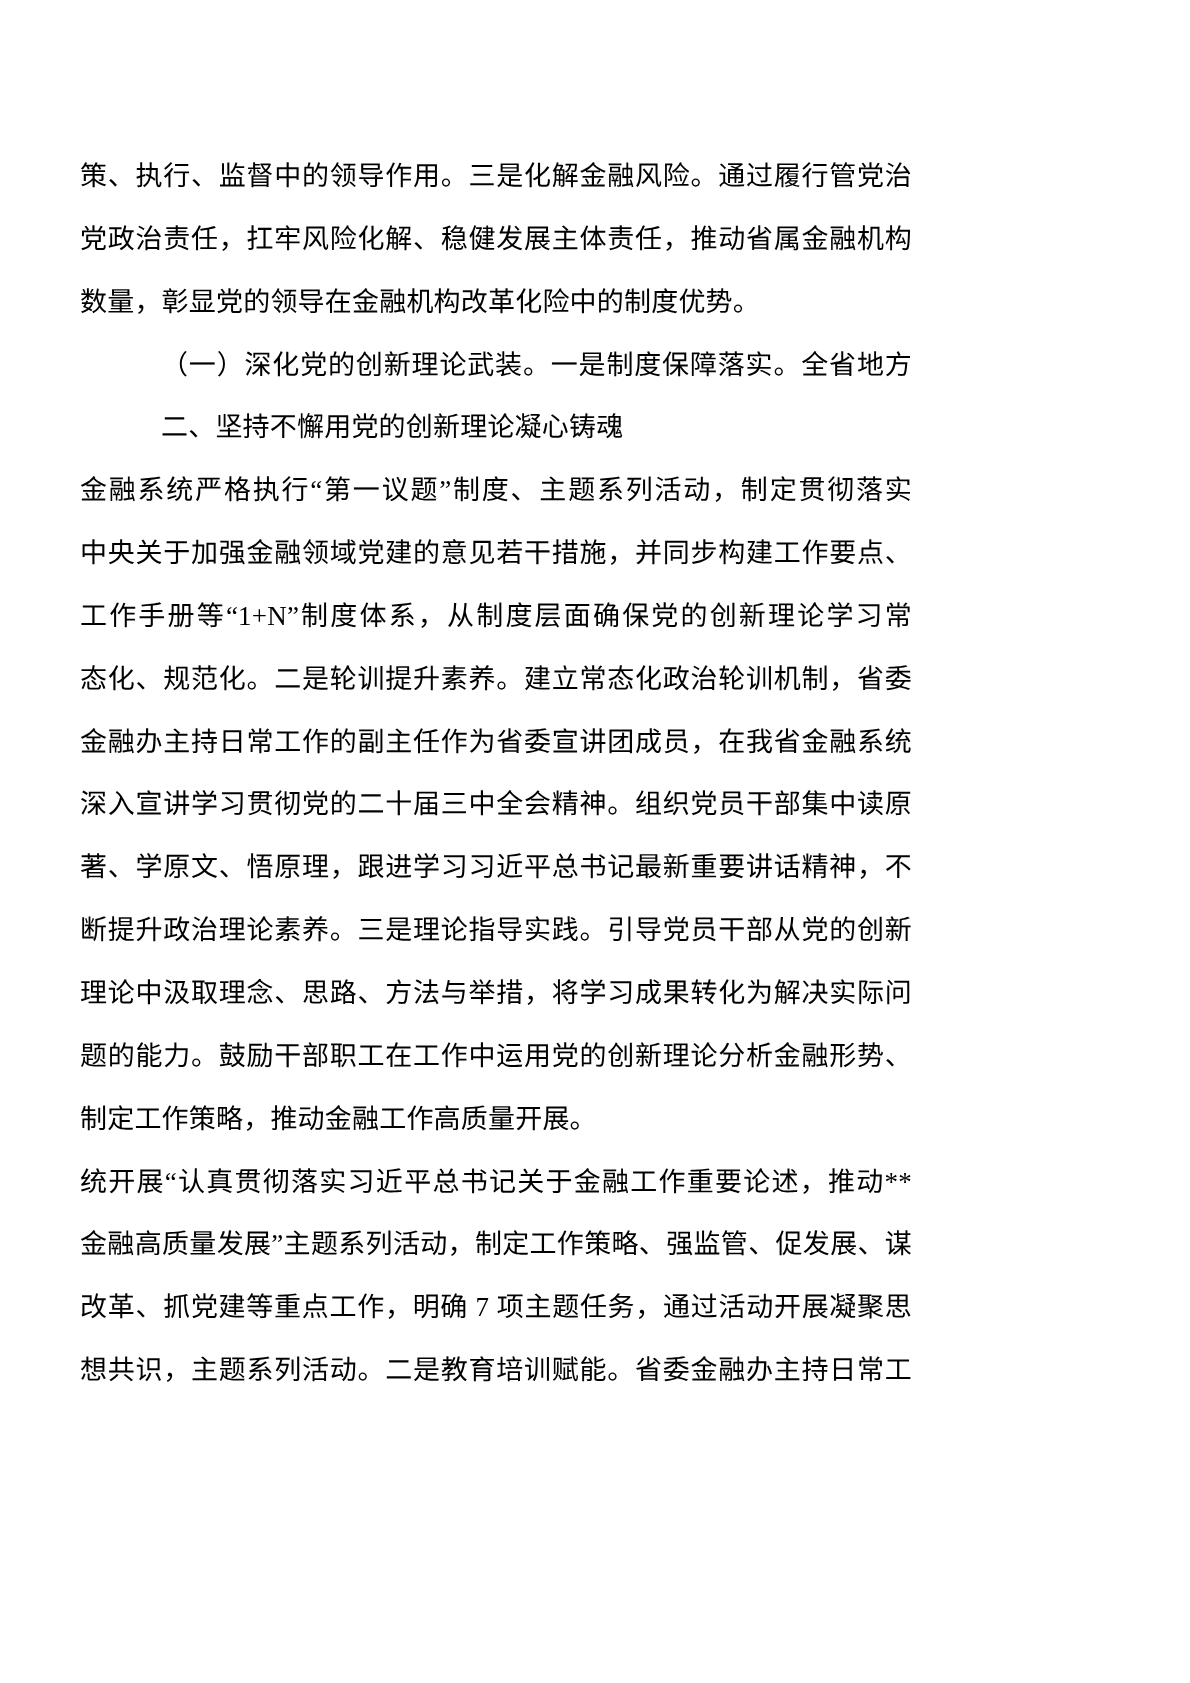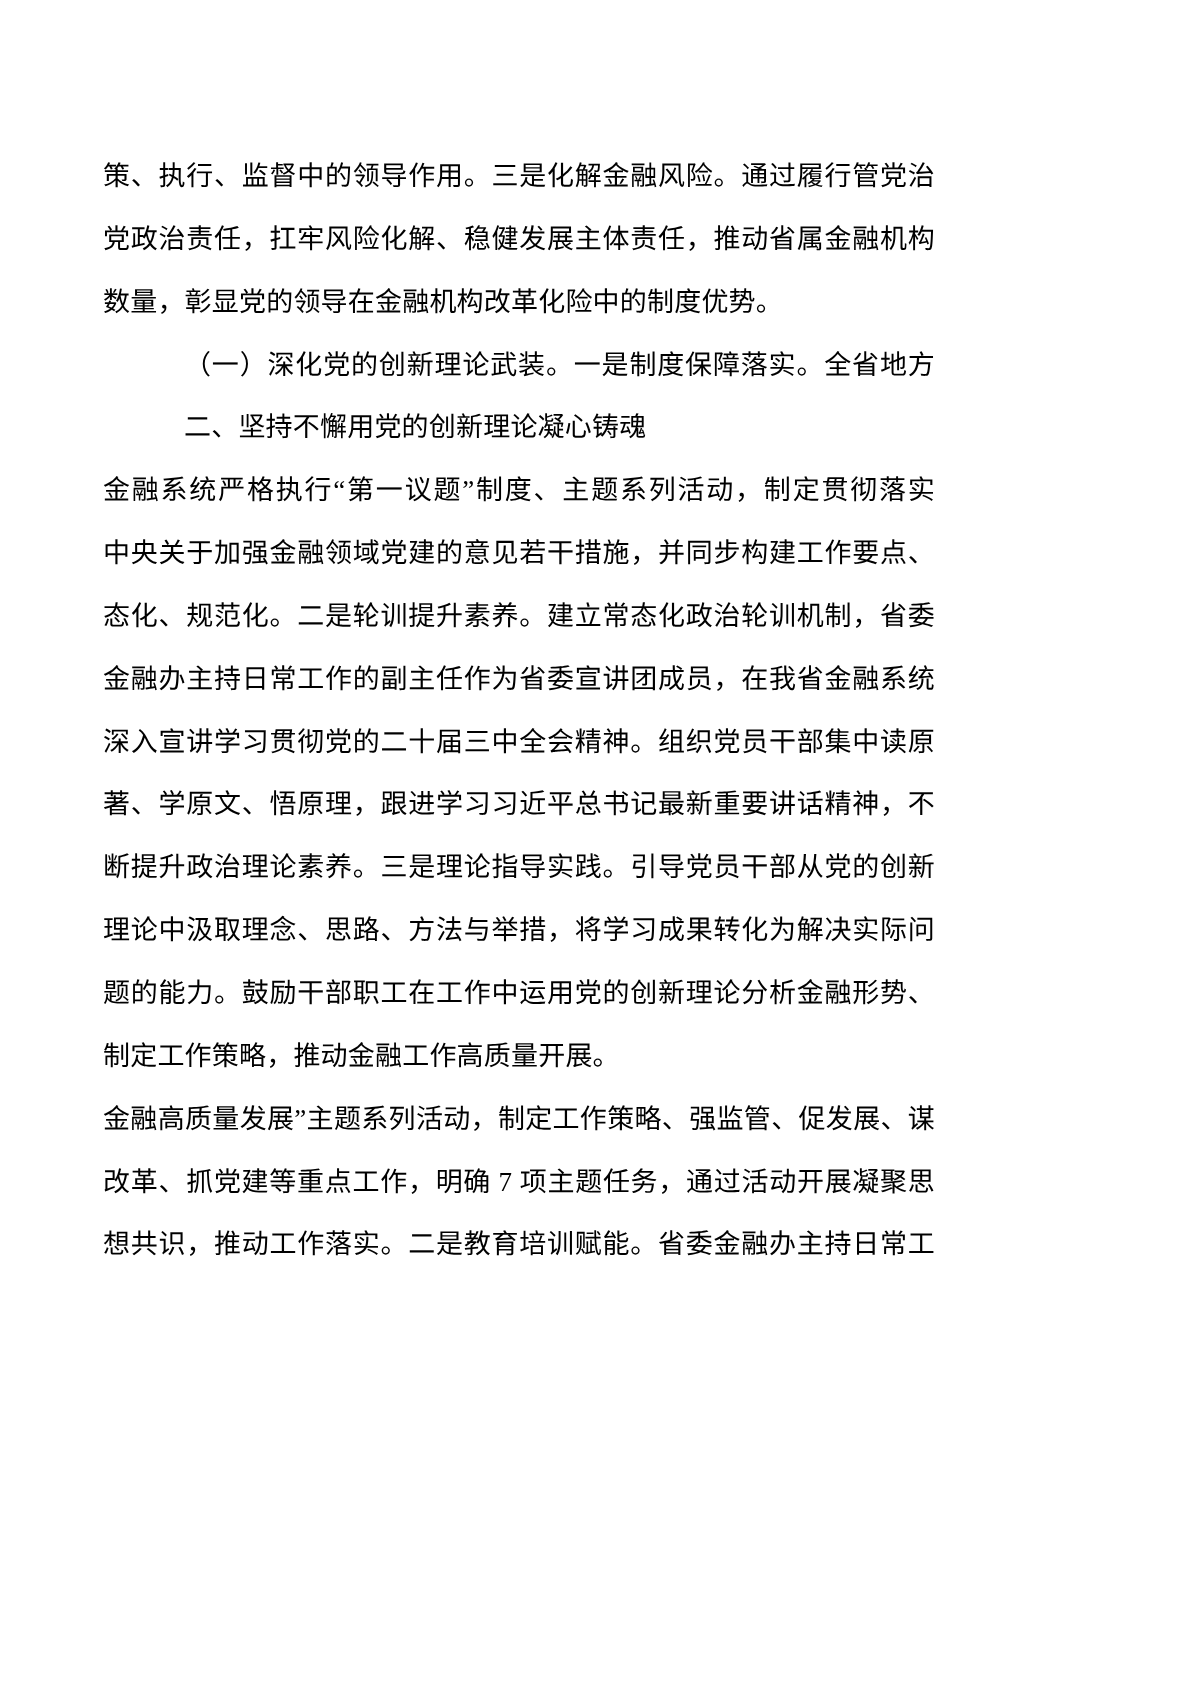--- a/index.html
+++ b/index.html
@@ -7,21 +7,21 @@
     padding: 0;
     background: #ffffff;
   }
   .page {
     position: relative;
     width: 1190px;
     height: 1683px;
     background: #ffffff;
     overflow: hidden;
     box-sizing: border-box;
-    padding: 145px 178px 0 103px;
+    padding: 145px 178px 0 80px;
     font-family: "Liberation Serif", "DejaVu Serif", serif;
     color: #000000;
   }
   .textblock {
     width: 832px;
   }
   .line {
     font-size: 27px;
     line-height: 62.85px;
     height: 62.85px;
@@ -46,25 +46,27 @@
 
 <div class="page">
   <div class="textblock">
     <div class="line">策、执行、监督中的领导作用。三是化解金融风险。通过履行管党治</div>
     <div class="line">党政治责任，扛牢风险化解、稳健发展主体责任，推动省属金融机构</div>
     <div class="line end">数量，彰显党的领导在金融机构改革化险中的制度优势。</div>
     <div class="line ind">（一）深化党的创新理论武装。一是制度保障落实。全省地方</div>
     <div class="line end ind">二、坚持不懈用党的创新理论凝心铸魂</div>
     <div class="line">金融系统严格执行“第一议题”制度、主题系列活动，制定贯彻落实</div>
     <div class="line">中央关于加强金融领域党建的意见若干措施，并同步构建工作要点、</div>
+    <div class="line">工作手册等“1+N”制度体系，从制度层面确保党的创新理论学习常</div>
     <div class="line">态化、规范化。二是轮训提升素养。建立常态化政治轮训机制，省委</div>
     <div class="line">金融办主持日常工作的副主任作为省委宣讲团成员，在我省金融系统</div>
     <div class="line">深入宣讲学习贯彻党的二十届三中全会精神。组织党员干部集中读原</div>
     <div class="line">著、学原文、悟原理，跟进学习习近平总书记最新重要讲话精神，不</div>
     <div class="line">断提升政治理论素养。三是理论指导实践。引导党员干部从党的创新</div>
     <div class="line">理论中汲取理念、思路、方法与举措，将学习成果转化为解决实际问</div>
     <div class="line">题的能力。鼓励干部职工在工作中运用党的创新理论分析金融形势、</div>
     <div class="line end">制定工作策略，推动金融工作高质量开展。</div>
+    <div class="line">统开展“认真贯彻落实习近平总书记关于金融工作重要论述，推动**</div>
     <div class="line">金融高质量发展”主题系列活动，制定工作策略、强监管、促发展、谋</div>
     <div class="line">改革、抓党建等重点工作，明确 7 项主题任务，通过活动开展凝聚思</div>
-    <div class="line">想共识，推动工作落实。二是教育培训赋能。省委金融办主持日常工</div>
+    <div class="line">想共识，主题系列活动。二是教育培训赋能。省委金融办主持日常工</div>
   </div>
 </div>
 
 </body></html>

